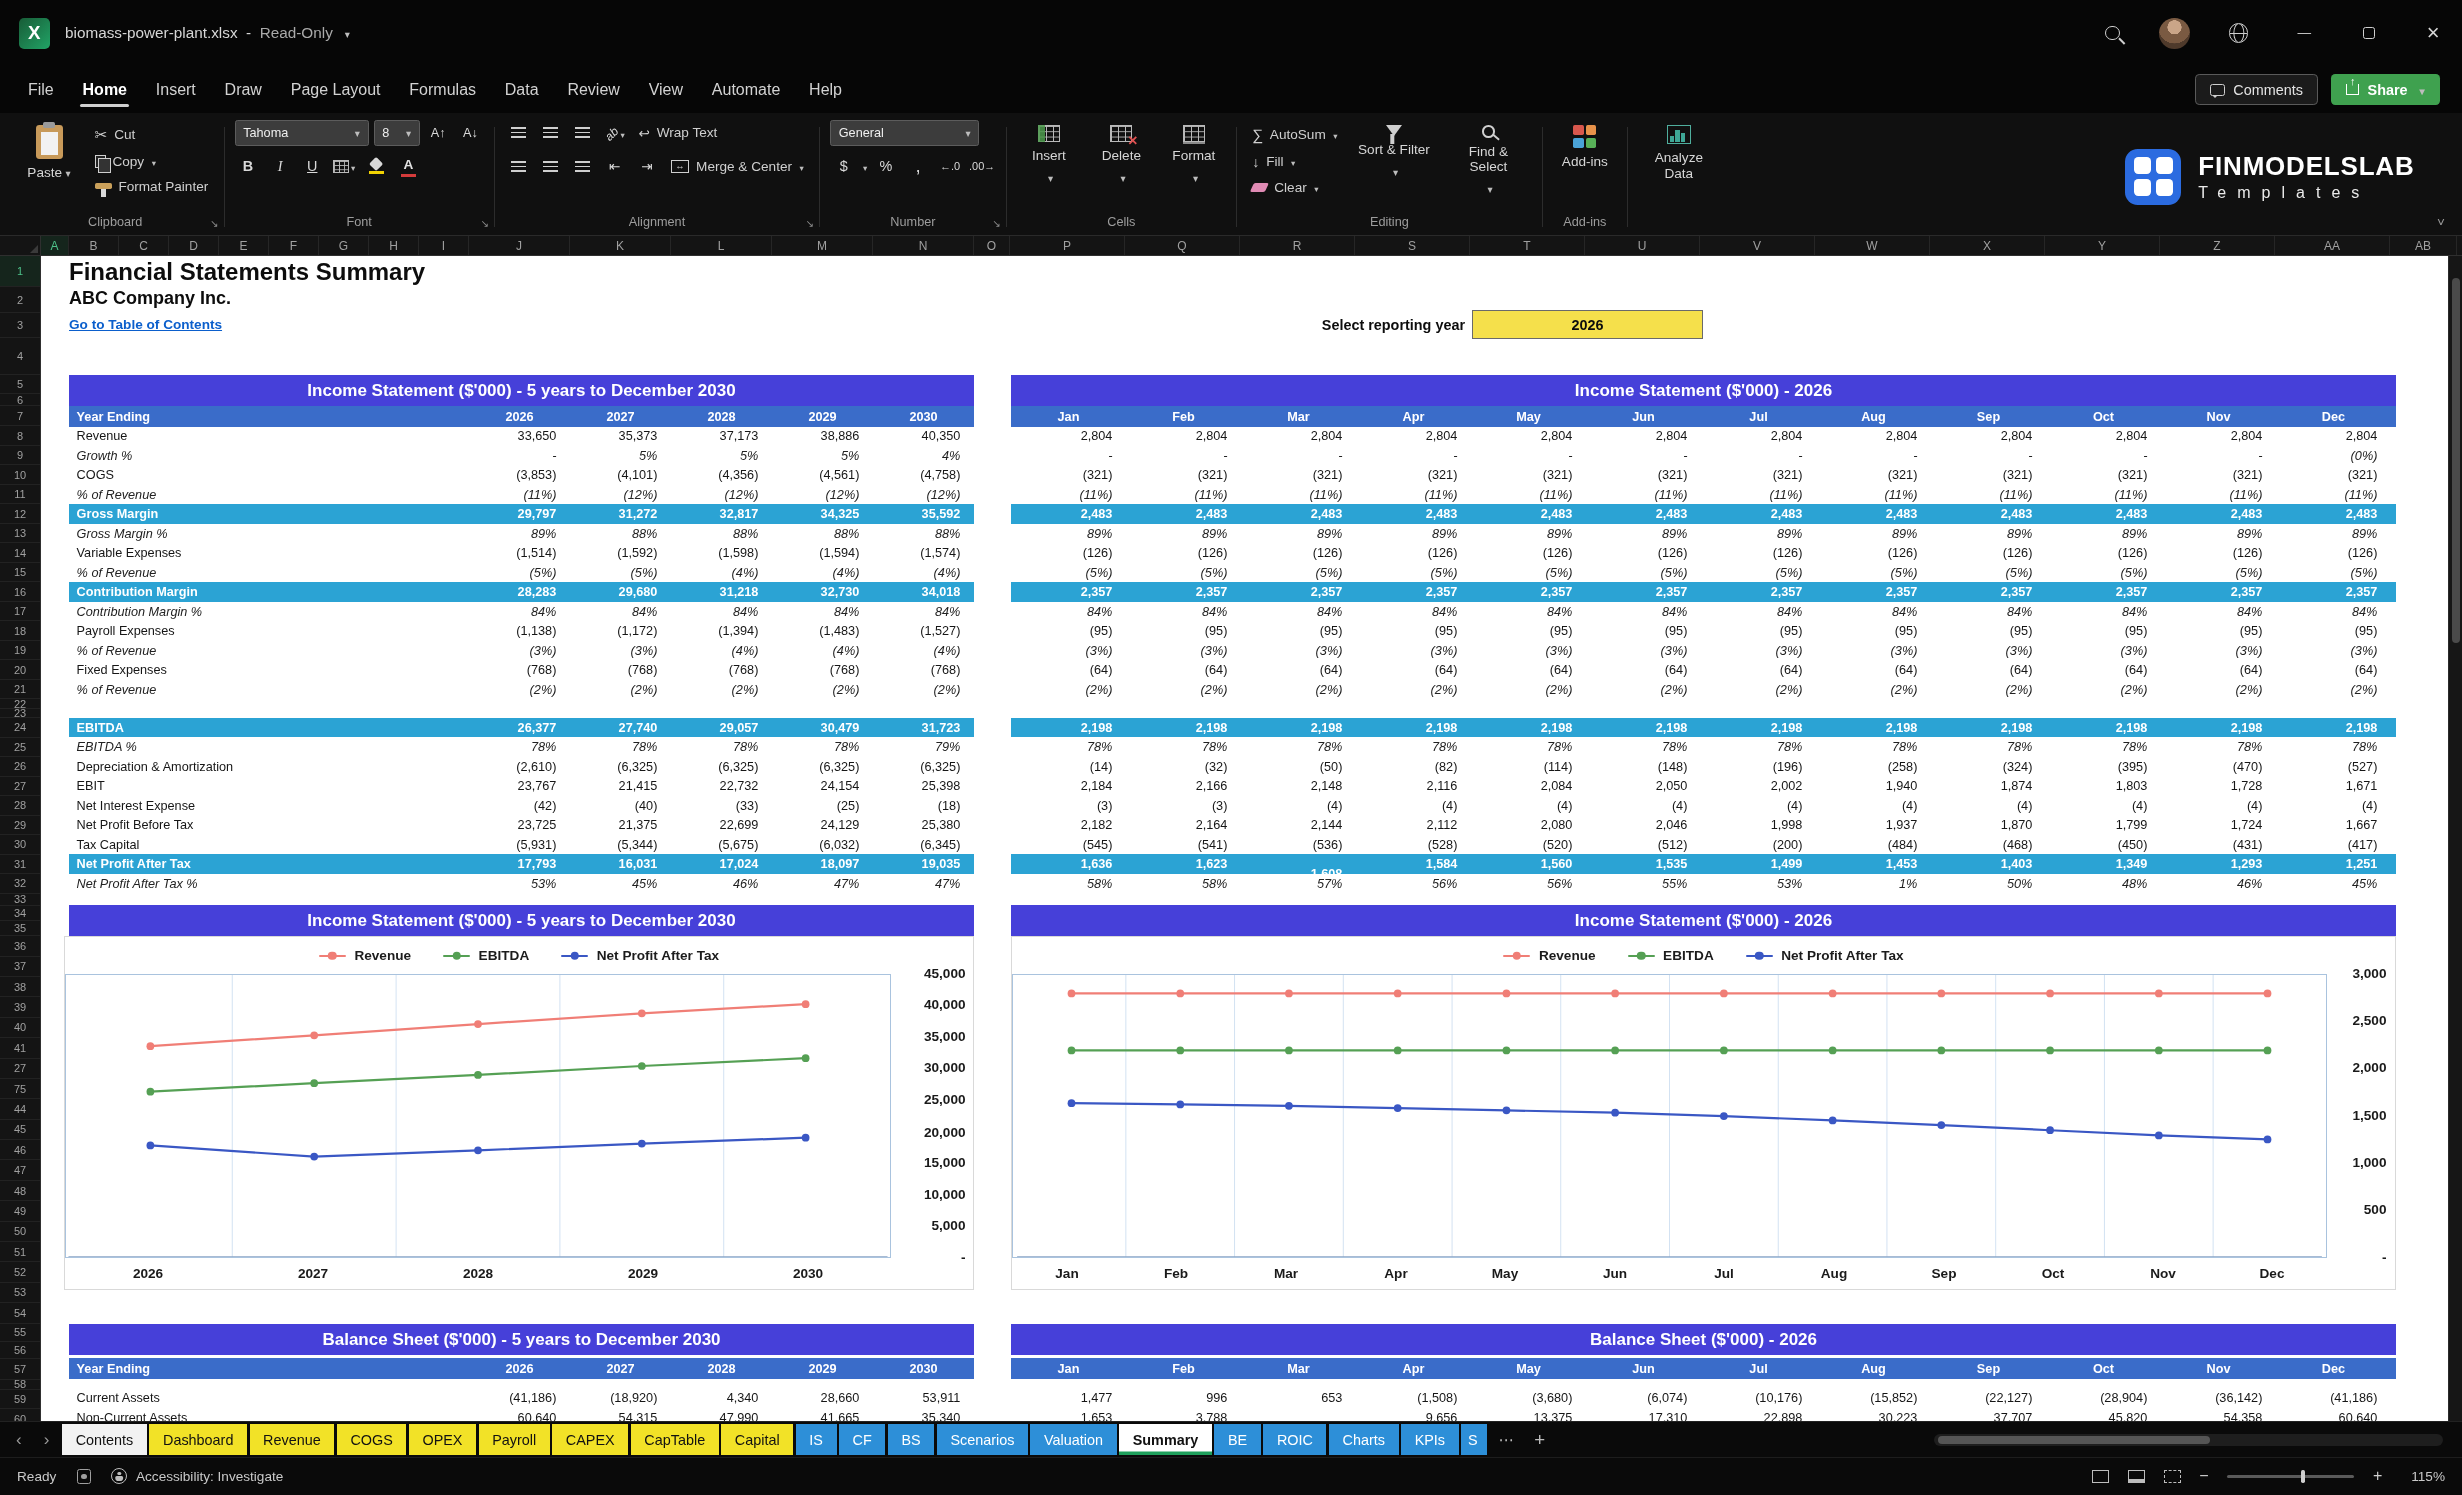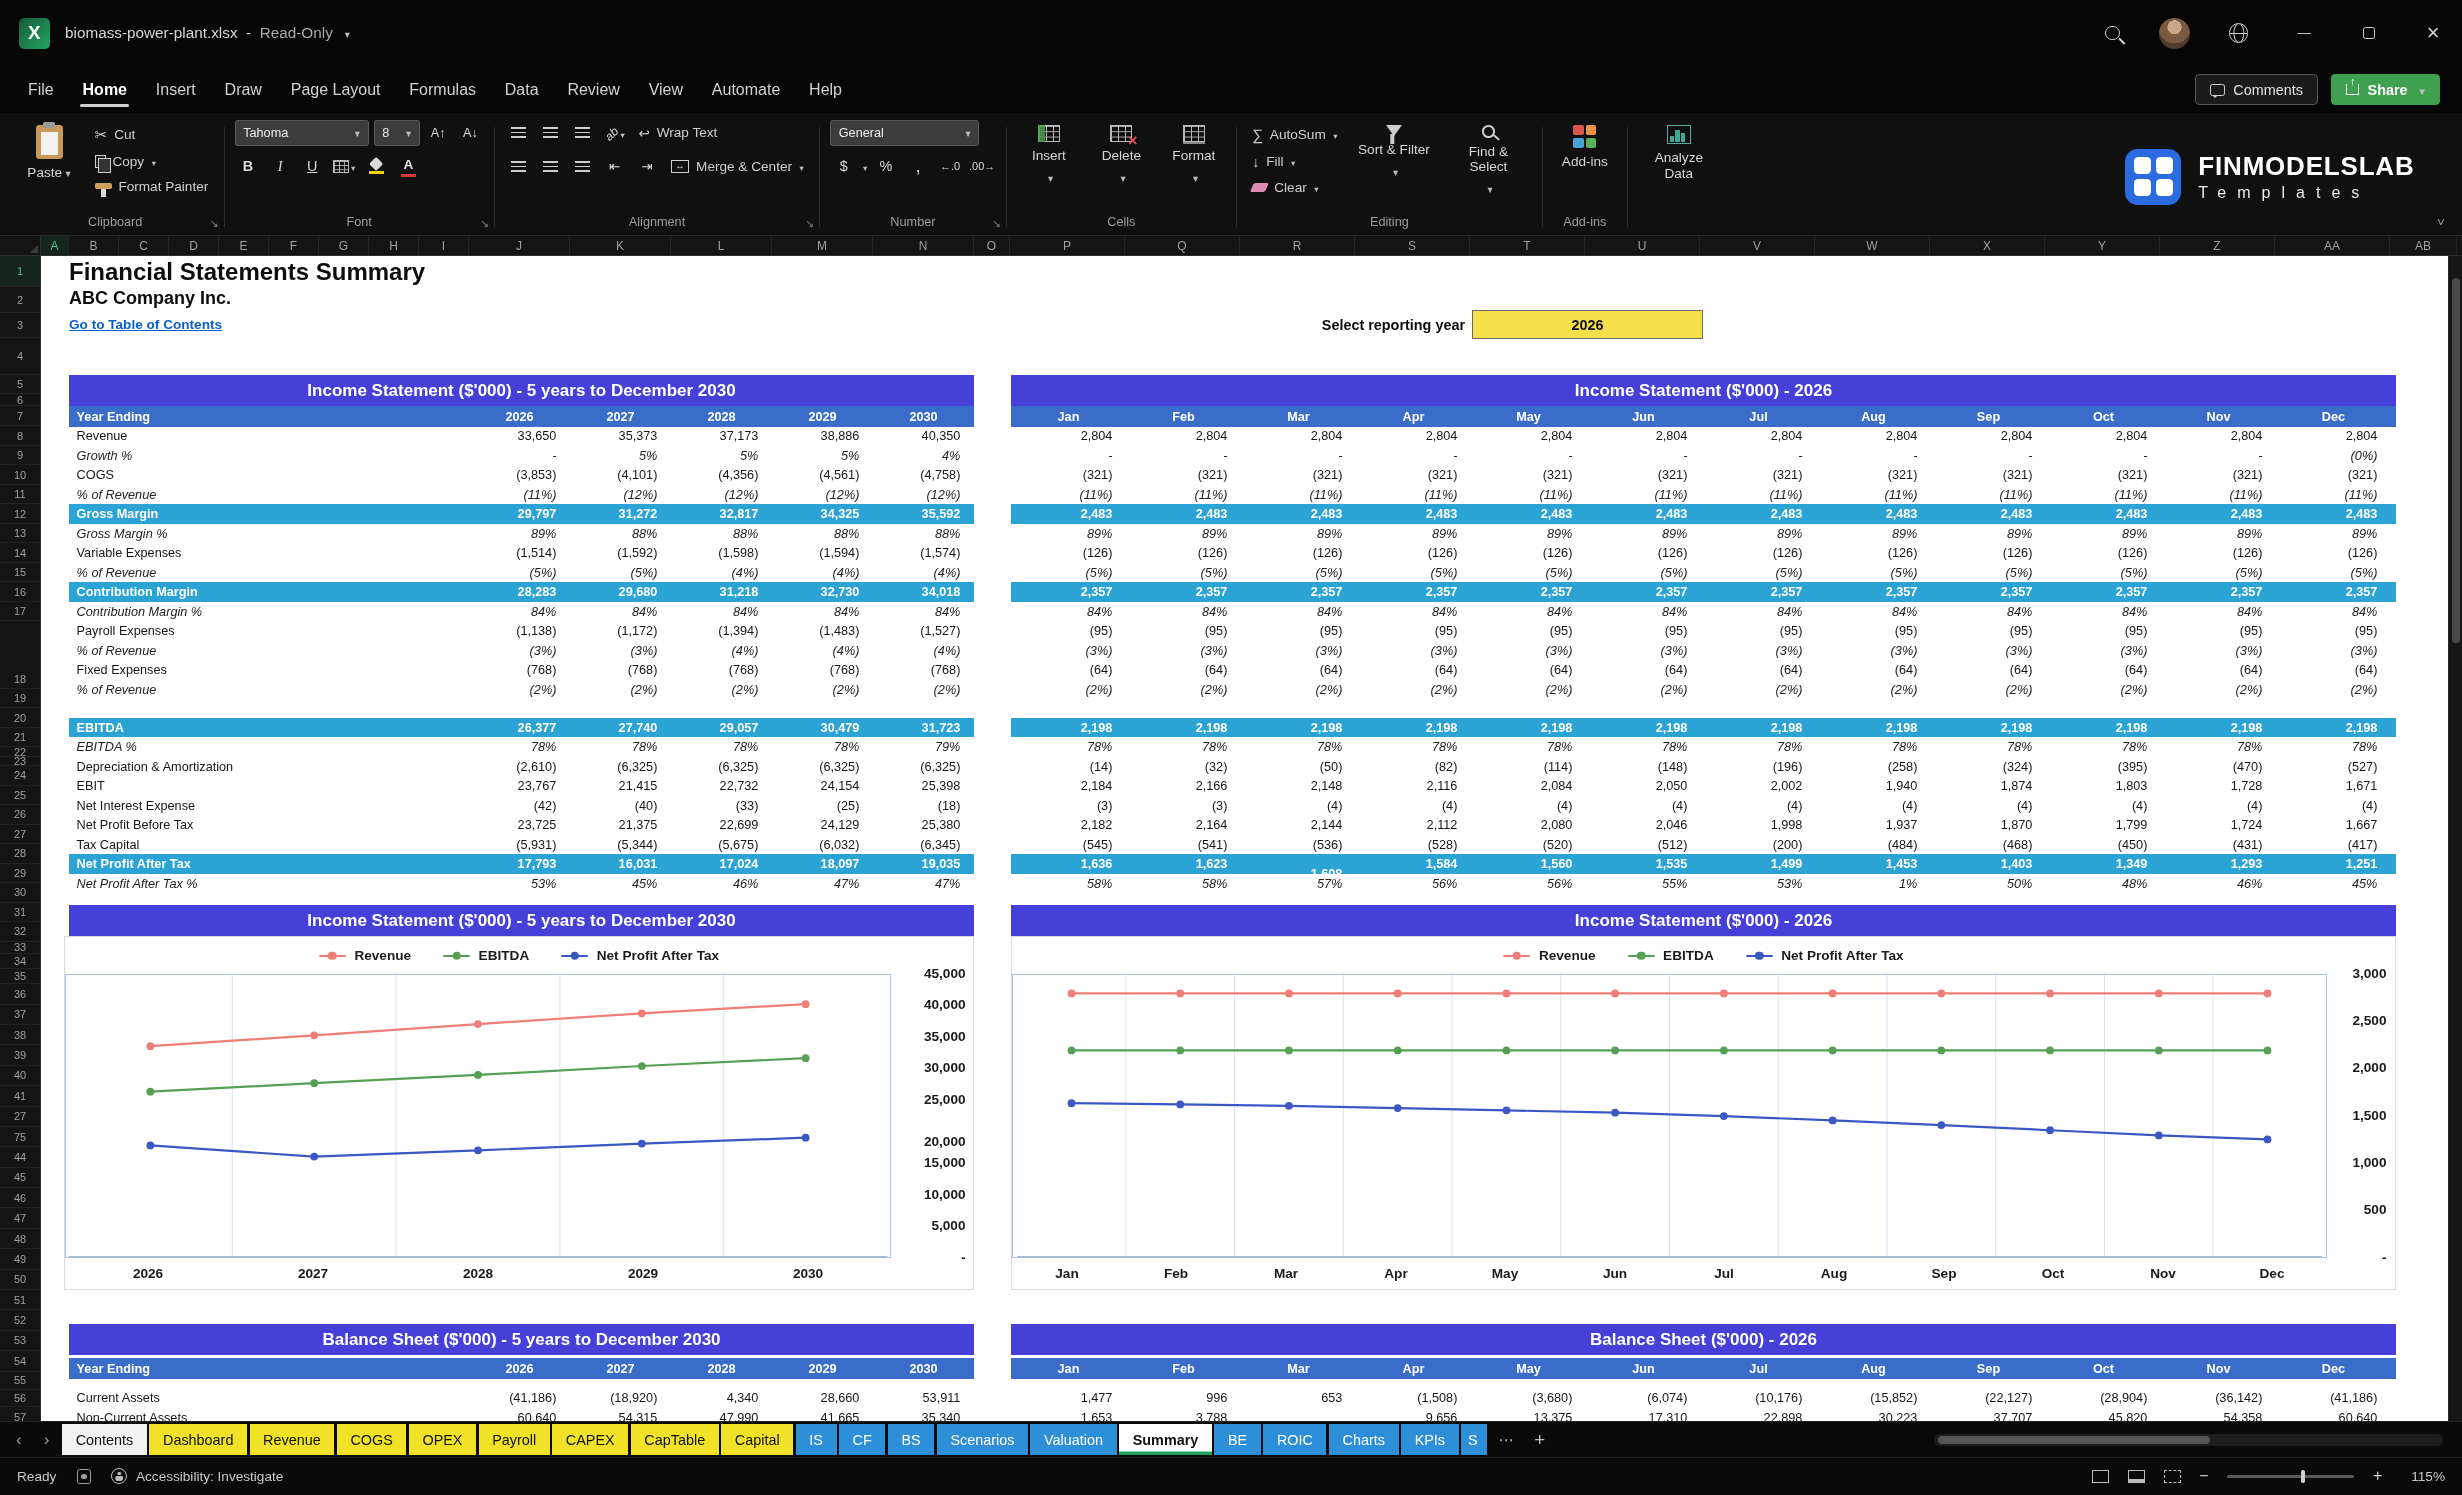--- a/index.html
+++ b/index.html
@@ -557,21 +557,21 @@
         <div class="rownum" style="height: 19.5px;">8</div>
         <div class="rownum" style="height: 19.5px;">9</div>
         <div class="rownum" style="height: 19.5px;">10</div>
         <div class="rownum" style="height: 19.5px;">11</div>
         <div class="rownum" style="height: 19.5px;">12</div>
         <div class="rownum" style="height: 19.5px;">13</div>
         <div class="rownum" style="height: 19.5px;">14</div>
         <div class="rownum" style="height: 19.5px;">15</div>
         <div class="rownum" style="height: 19.5px;">16</div>
         <div class="rownum" style="height: 19.5px;">17</div>
-        <div class="rownum" style="height: 19.5px; margin-top: 48px;">18</div>
+        <div class="rownum" style="height: 19.5px;">18</div>
         <div class="rownum" style="height: 19.5px;">19</div>
         <div class="rownum" style="height: 19.5px;">20</div>
         <div class="rownum" style="height: 19.5px;">21</div>
         <div class="rownum" style="height: 9.3px;">22</div>
         <div class="rownum" style="height: 9.3px;">23</div>
         <div class="rownum" style="height: 19.5px;">24</div>
         <div class="rownum" style="height: 19.5px;">25</div>
         <div class="rownum" style="height: 19.5px;">26</div>
         <div class="rownum" style="height: 19.5px;">27</div>
         <div class="rownum" style="height: 19.5px;">28</div>
@@ -1202,21 +1202,21 @@
               <circle cx="681.1" cy="200.3" r="4.6" fill="#3A57C4"></circle>
               <circle cx="875.7" cy="193.3" r="4.6" fill="#3A57C4"></circle>
             </svg>
           </div>
         <div class="chart-ylabels" style="left: 826px; top: 37px; width: 83px; height: 284px;">
             <div class="yl" style="top: -8.5px;">45,000</div>
             <div class="yl" style="top: 23px;">40,000</div>
             <div class="yl" style="top: 55px;">35,000</div>
             <div class="yl" style="top: 86px;">30,000</div>
             <div class="yl" style="top: 118px;">25,000</div>
-            <div class="yl" style="top: 160px;">20,000</div>
+            <div class="yl" style="top: 151px;">20,000</div>
             <div class="yl" style="top: 181px;">15,000</div>
             <div class="yl" style="top: 213px;">10,000</div>
             <div class="yl" style="top: 244px;">5,000</div>
             <div class="yl" style="top: 276px;">-</div>
           </div>
         <div class="chart-xlabels" style="left: 0px; top: 322px; width: 826px; height: 31px;">
             <div class="xl" style="left: 83px; top: 6.8px;">2026</div>
             <div class="xl" style="left: 248px; top: 6.8px;">2027</div>
             <div class="xl" style="left: 413px; top: 6.8px;">2028</div>
             <div class="xl" style="left: 578px; top: 6.8px;">2029</div>

